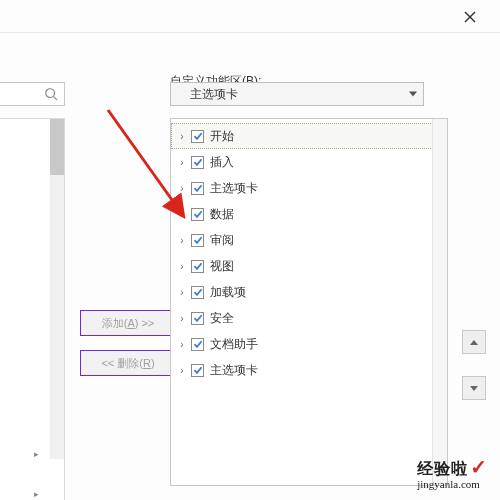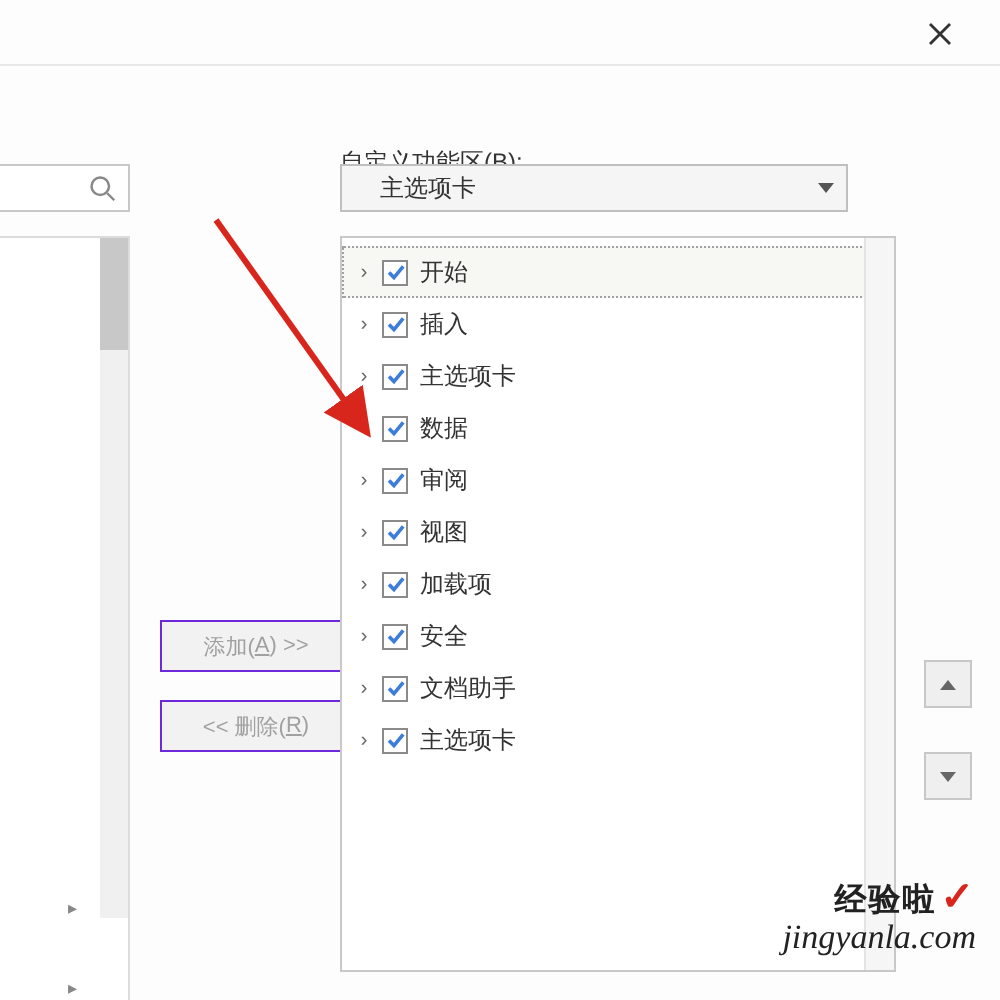--- a/index.html
+++ b/index.html
@@ -28,24 +28,24 @@
 .row-label{font-size:12px;cursor:default}
 .row-sel{outline:1px dotted #a0a0a0;outline-offset:-1px;background:#f7f7f3}
 .btn-col{position:absolute;top:310px;left:80px;width:80px}
 .btn{width:96px;height:26px;border:1px solid #6d28d9;background:#f2f2f2;color:#a0a0a0;font-size:11px;display:flex;align-items:center;justify-content:center;margin-bottom:14px;cursor:not-allowed;box-sizing:border-box}
 .arrow-btns{position:absolute;right:14px;top:330px}
 .abtn{width:22px;height:22px;border:1px solid #c8c8c8;background:#efefef;display:flex;align-items:center;justify-content:center;margin-bottom:22px;cursor:pointer}
 .abtn .tri-up{width:0;height:0;border-left:4px solid transparent;border-right:4px solid transparent;border-bottom:5px solid #666}
 .abtn .tri-dn{width:0;height:0;border-left:4px solid transparent;border-right:4px solid transparent;border-top:5px solid #666}
 .tree-scroll{position:absolute;top:0;right:0;width:14px;bottom:0;background:#f6f6f6;border-left:1px solid #e4e4e4}
 .annotation-arrow{position:absolute;top:102px;left:96px;pointer-events:none}
-.wm{position:absolute;right:12px;bottom:21px;text-align:right;pointer-events:none}
+.wm{position:absolute;right:12px;bottom:10px;text-align:left;pointer-events:none}
 .wm-top{font-size:16px;font-weight:bold;color:#222;letter-spacing:1px}
 .wm-top .chk-red{color:#d9261c;font-size:20px;font-weight:bold;margin-left:2px}
-.wm-sub{font-size:17px;color:#222;font-style:italic;font-family:Georgia,serif;margin-top:-2px}
+.wm-sub{font-size:11px;color:#222;font-family:Georgia,serif;margin-top:-2px}
 </style>
 </head>
 <body>
 
 <div class="window">
 
   <div class="close-x">
     <svg viewBox="0 0 12 12">
         <line x1="1" y1="1" x2="11" y2="11" stroke="#333" stroke-width="1.4"></line>
         <line x1="11" y1="1" x2="1" y2="11" stroke="#333" stroke-width="1.4"></line>

